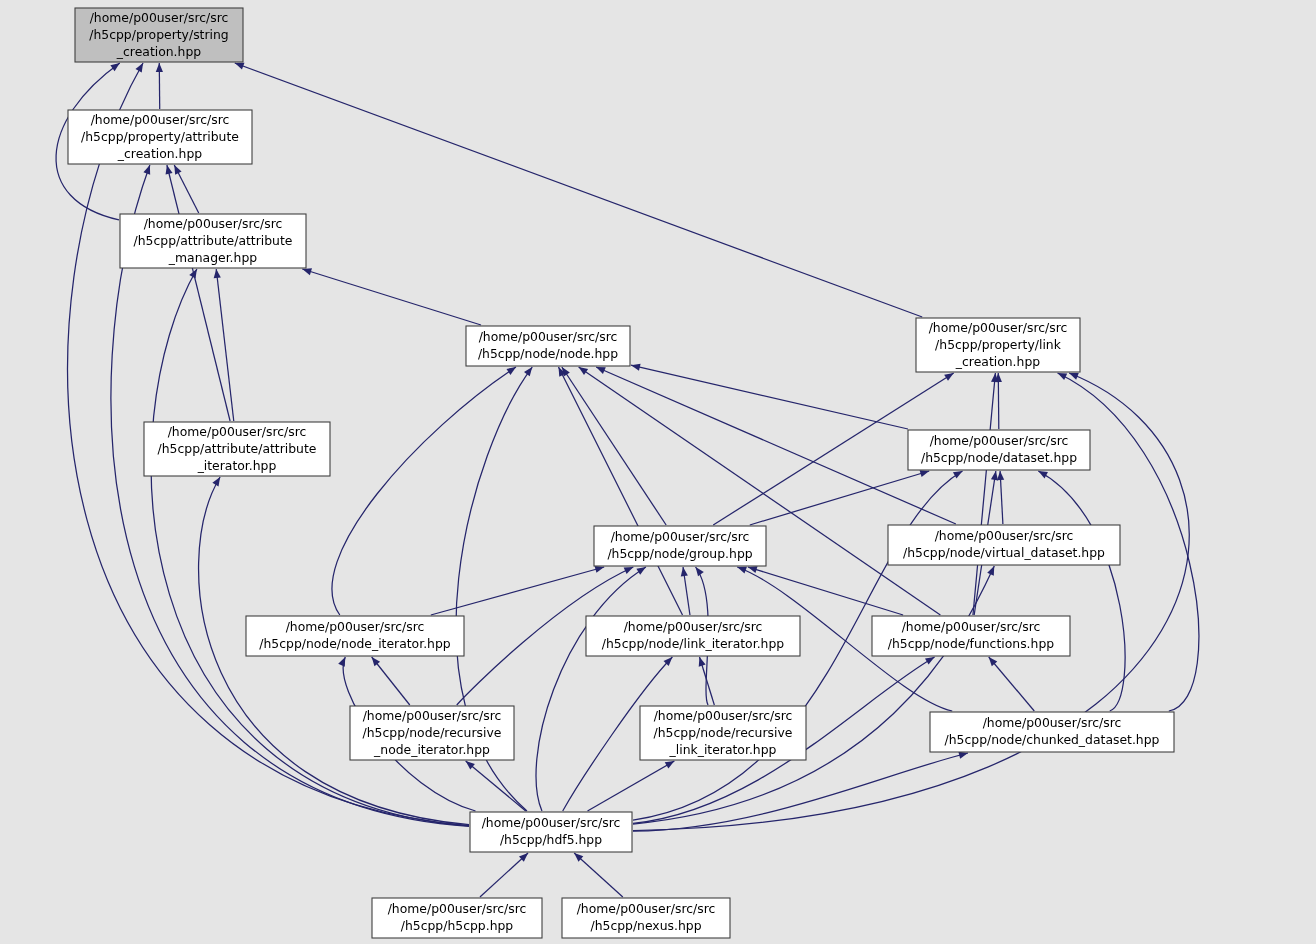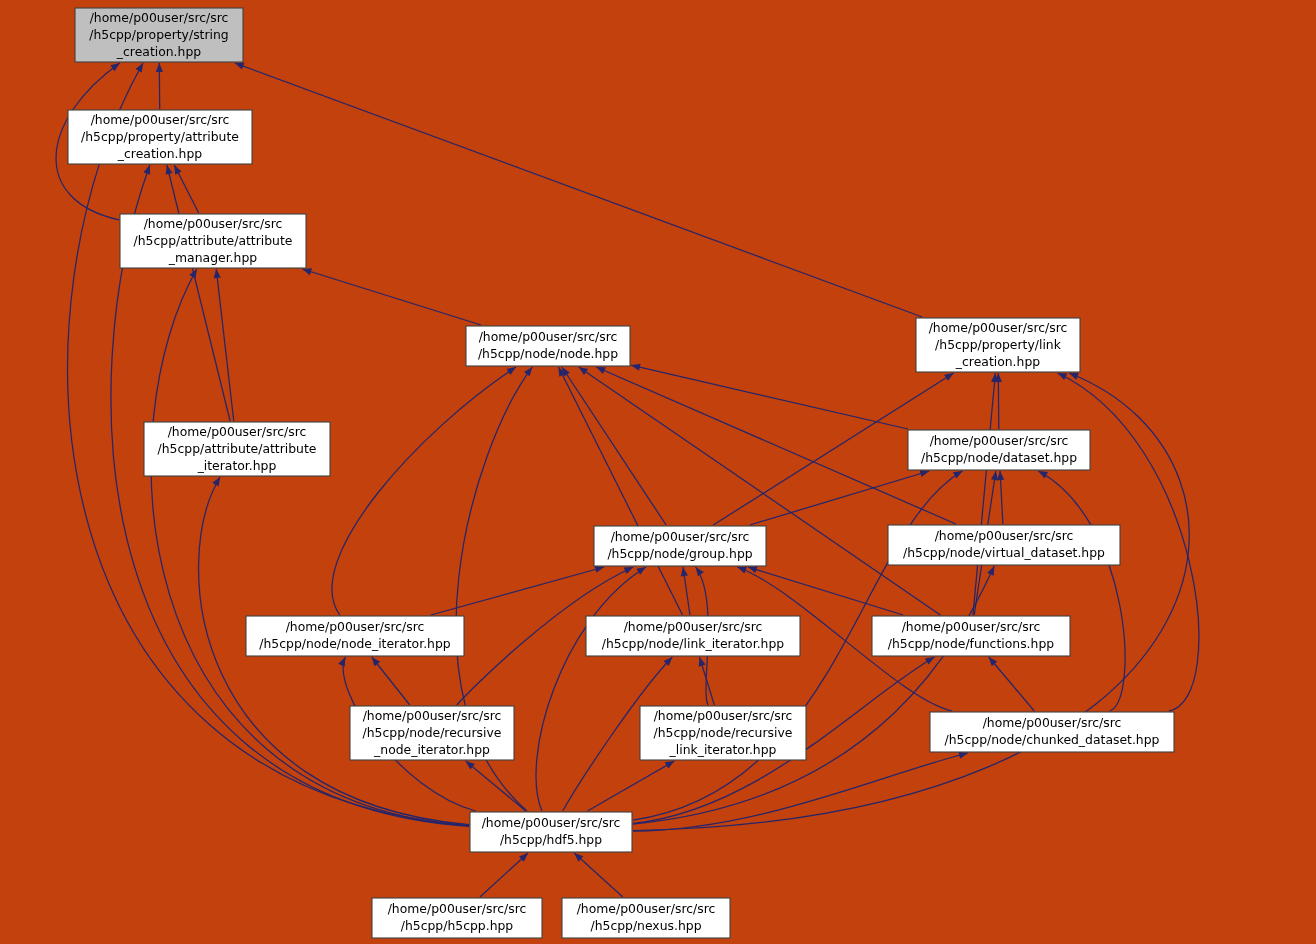--- a/index.html
+++ b/index.html
@@ -10,21 +10,21 @@
   body {
     font-family: "DejaVu Sans", sans-serif;
     width: 1316px;
     height: 944px;
     overflow: hidden;
   }
   #graph-root {
     position: relative;
     width: 1316px;
     height: 944px;
-    background: #c2410c;
+    background: #e5e5e5;
   }
   svg#dep-graph {
     display: block;
     width: 1316px;
     height: 944px;
   }
   .node-box {
     fill: #ffffff;
     stroke: #404040;
     stroke-width: 1.1;

